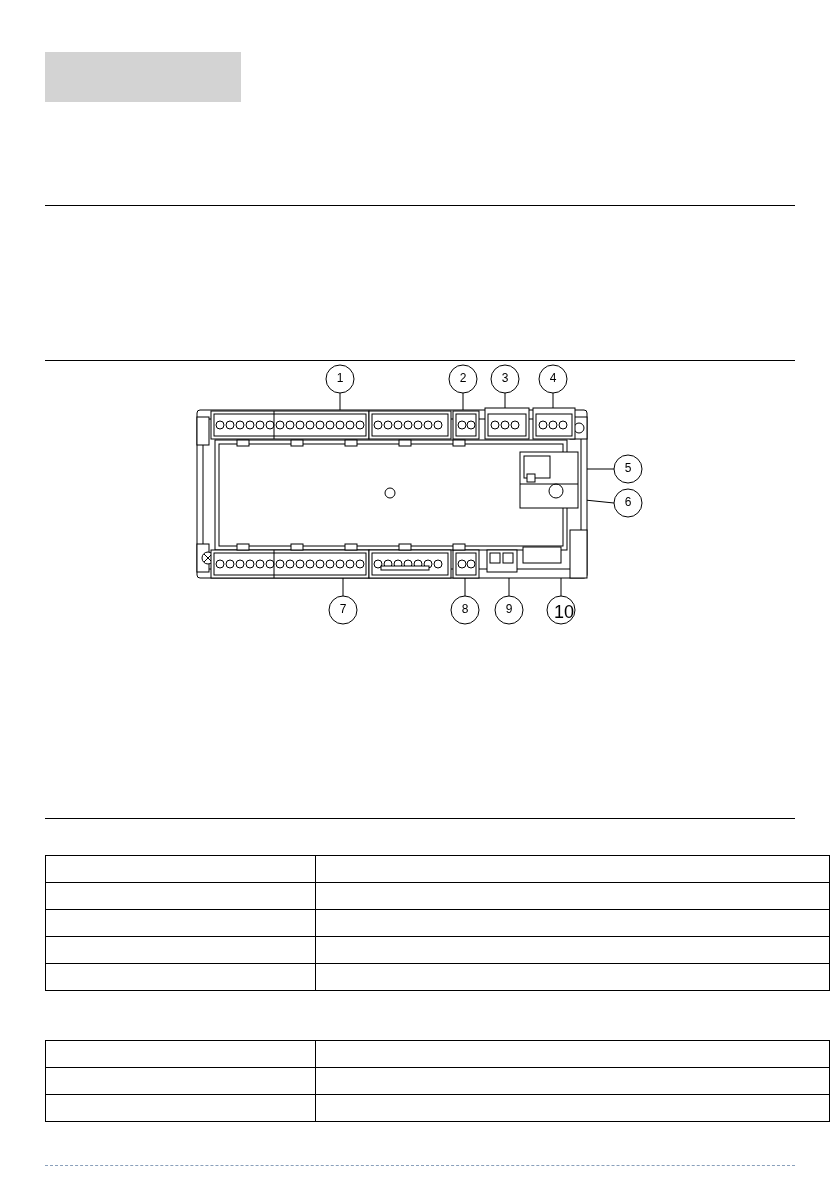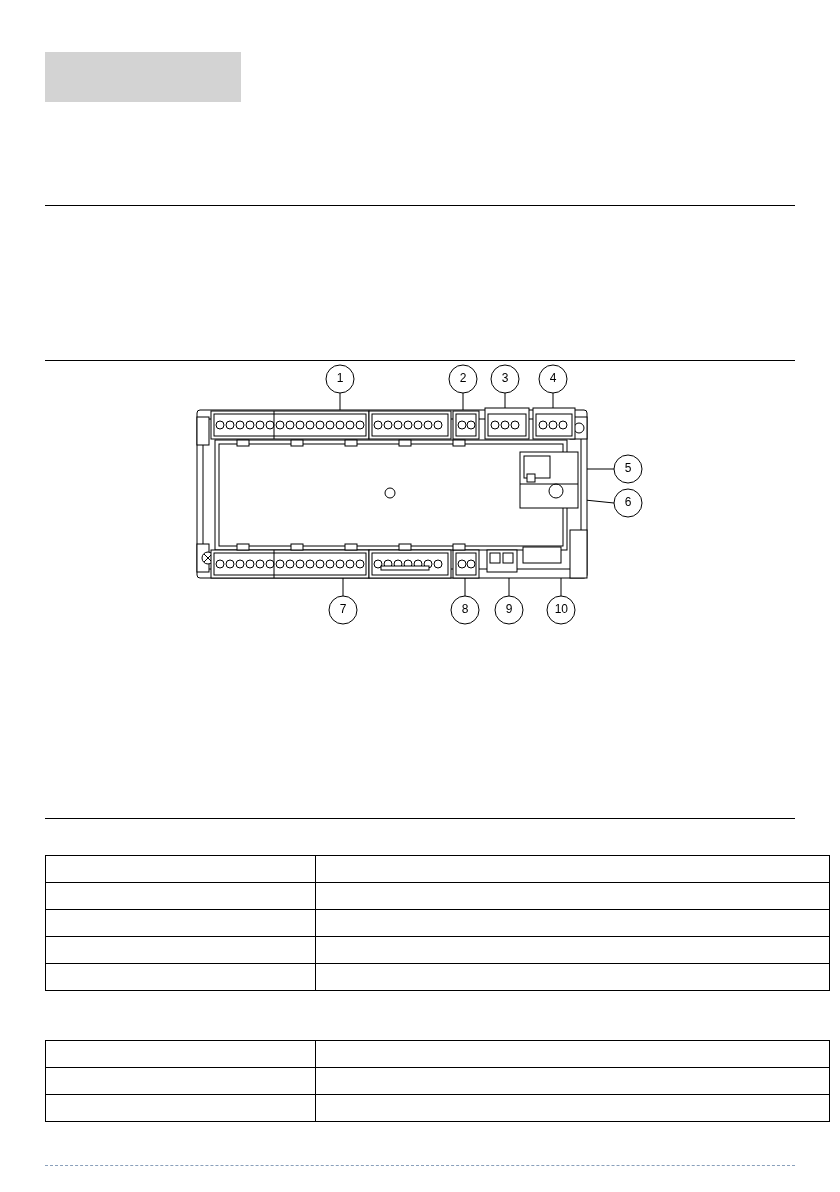--- a/index.html
+++ b/index.html
@@ -339,21 +339,21 @@
     <div style="position:absolute; left:0; top:0; width:480px; height:270px; pointer-events:none;">
       <div style="position:absolute; left:158px; top:9px; width:14px; text-align:center; font-size:12px;">1</div>
       <div style="position:absolute; left:281px; top:9px; width:14px; text-align:center; font-size:12px;">2</div>
       <div style="position:absolute; left:323px; top:9px; width:14px; text-align:center; font-size:12px;">3</div>
       <div style="position:absolute; left:371px; top:9px; width:14px; text-align:center; font-size:12px;">4</div>
       <div style="position:absolute; left:446px; top:99px; width:14px; text-align:center; font-size:12px;">5</div>
       <div style="position:absolute; left:446px; top:133px; width:14px; text-align:center; font-size:12px;">6</div>
       <div style="position:absolute; left:161px; top:240px; width:14px; text-align:center; font-size:12px;">7</div>
       <div style="position:absolute; left:283px; top:240px; width:14px; text-align:center; font-size:12px;">8</div>
       <div style="position:absolute; left:327px; top:240px; width:14px; text-align:center; font-size:12px;">9</div>
-      <div style="position:absolute; left:379px; top:240px; width:14px; text-align:right; font-size:12px;">10</div>
+      <div style="position:absolute; left:379px; top:240px; width:14px; text-align:right; font-size:18px;">10</div>
     </div>
   </div>
 
   <table class="spec" id="table-1">
     <tbody>
       <tr>
         <td class="c1"></td>
         <td class="c2"></td>
       </tr>
       <tr>

